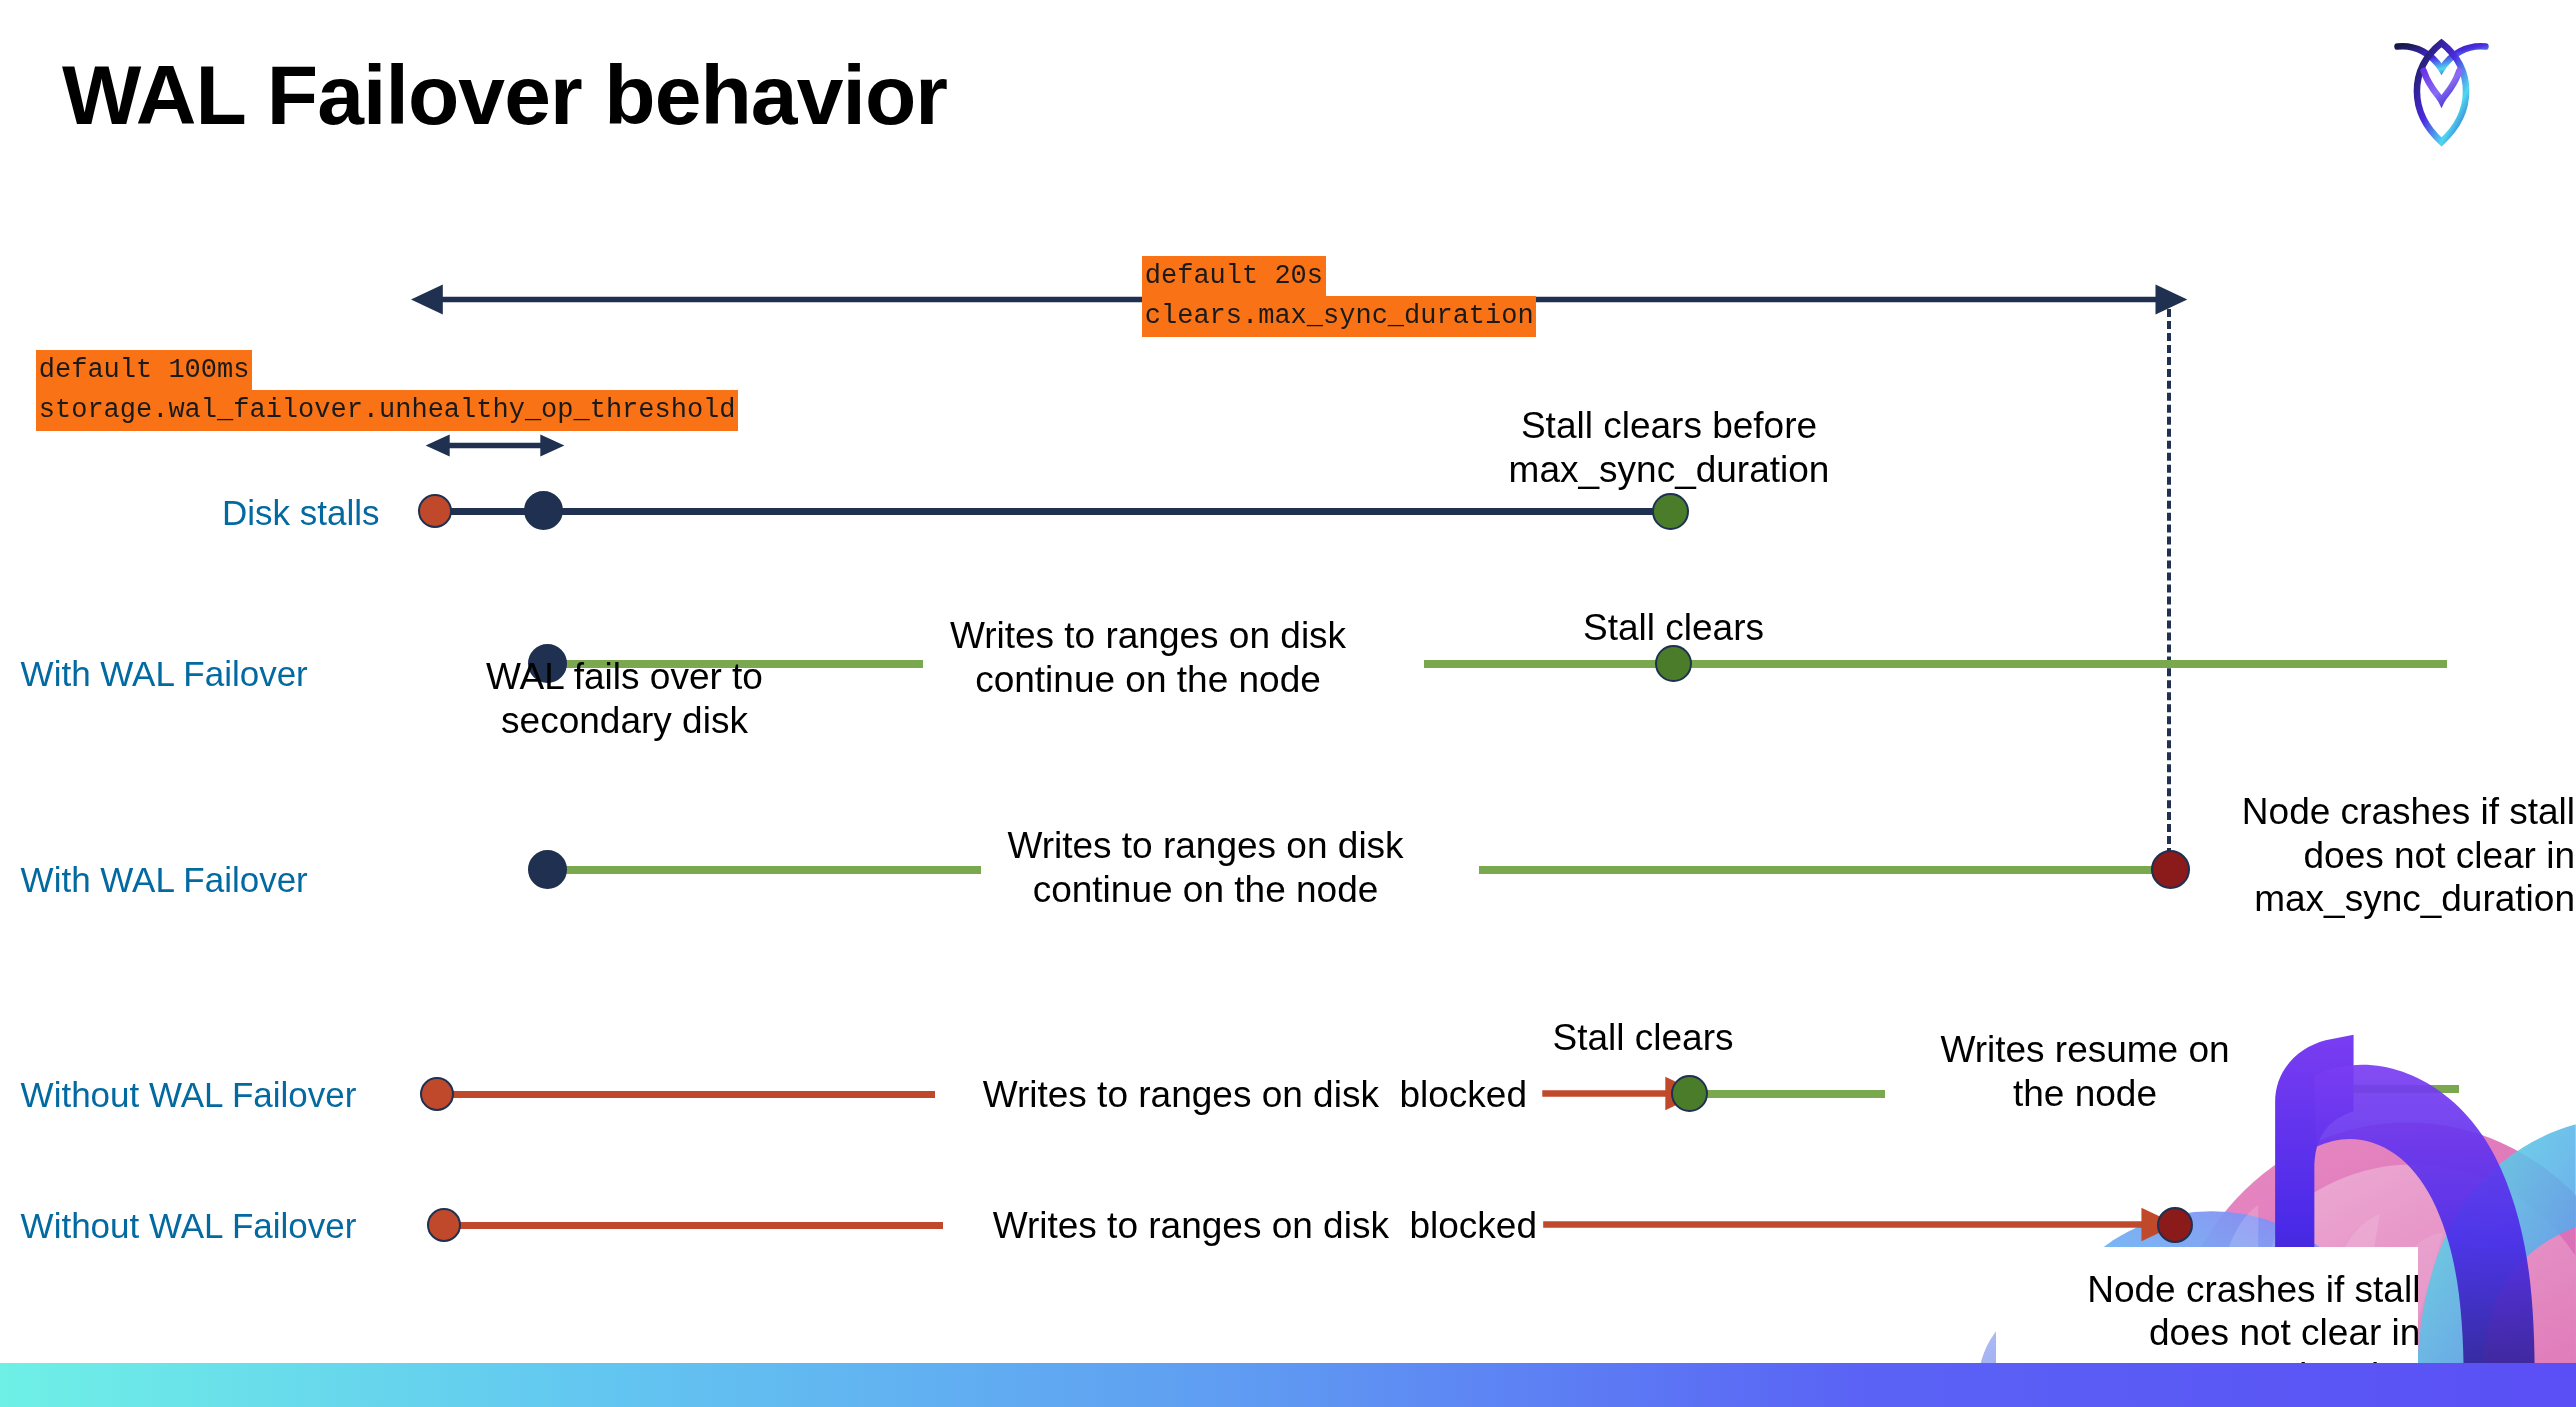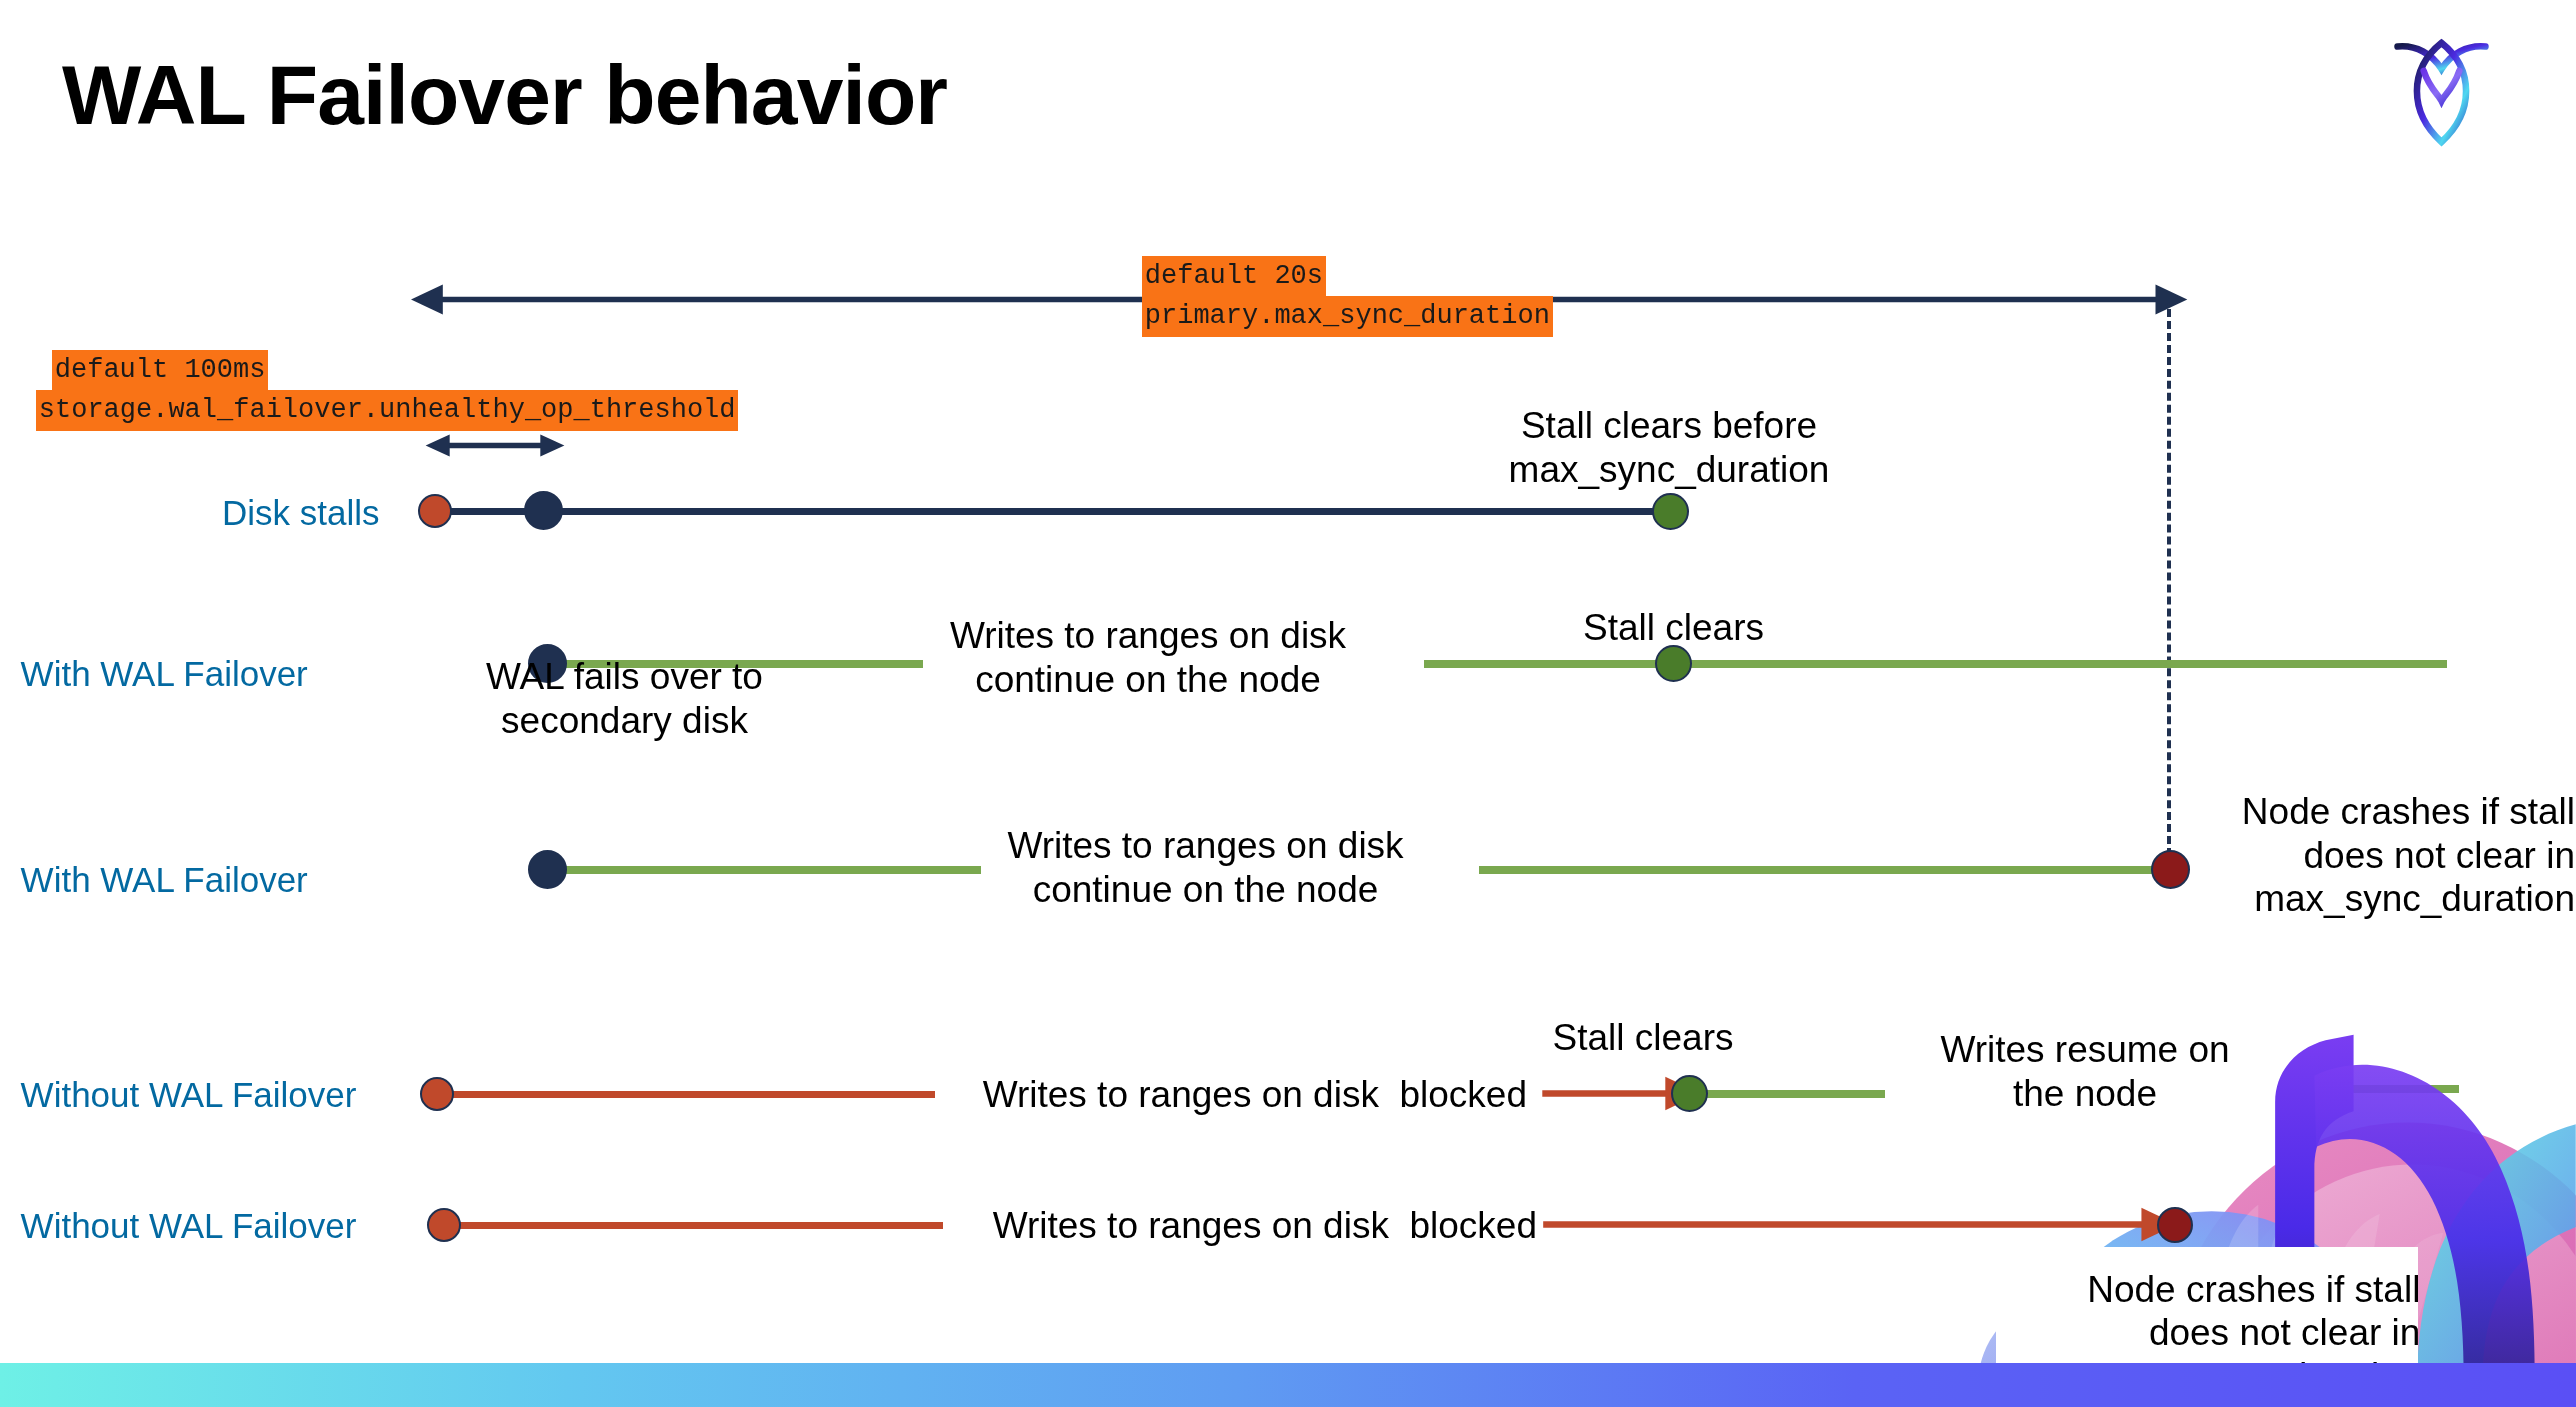--- a/index.html
+++ b/index.html
@@ -157,25 +157,25 @@
     </svg>
   </div>
 
   <svg style="position:absolute;left:411px;top:277px;width:1795px;height:45px;" viewBox="0 0 1920 48" width="1795" height="45">
     <line x1="30" y1="24" x2="1870" y2="24" stroke="#1f3050" stroke-width="6"></line>
     <polygon points="0,24 34,8 34,40" fill="#1f3050"></polygon>
     <polygon points="1900,24 1866,8 1866,40" fill="#1f3050"></polygon>
   </svg>
 
   <div class="mono-tag" style="left:1142px; top:256px;">default 20s</div>
-  <div class="mono-tag" style="left:1142px; top:296px;">primary.max_sync_duration</div>
+  <div class="mono-tag" style="left:1142px; top:296px;">clears.max_sync_duration</div>
 
   <div class="vdash" style="left:2167px; top:297px; height:583px;"></div>
 
-  <div class="mono-tag" style="left:52px; top:350px;">default 100ms</div>
+  <div class="mono-tag" style="left:36px; top:350px;">default 100ms</div>
   <div class="mono-tag" style="left:36px; top:390px;">storage.wal_failover.unhealthy_op_threshold</div>
 
   <svg style="position:absolute;left:425px;top:427px;width:140px;height:37px;" viewBox="0 0 150 40" width="140" height="37">
     <line x1="18" y1="20" x2="132" y2="20" stroke="#1f3050" stroke-width="6"></line>
     <polygon points="0,20 26,8 26,32" fill="#1f3050"></polygon>
     <polygon points="150,20 124,8 124,32" fill="#1f3050"></polygon>
   </svg>
 
   <div class="row-label" style="left:222px; top:493px;">Disk stalls</div>
 

